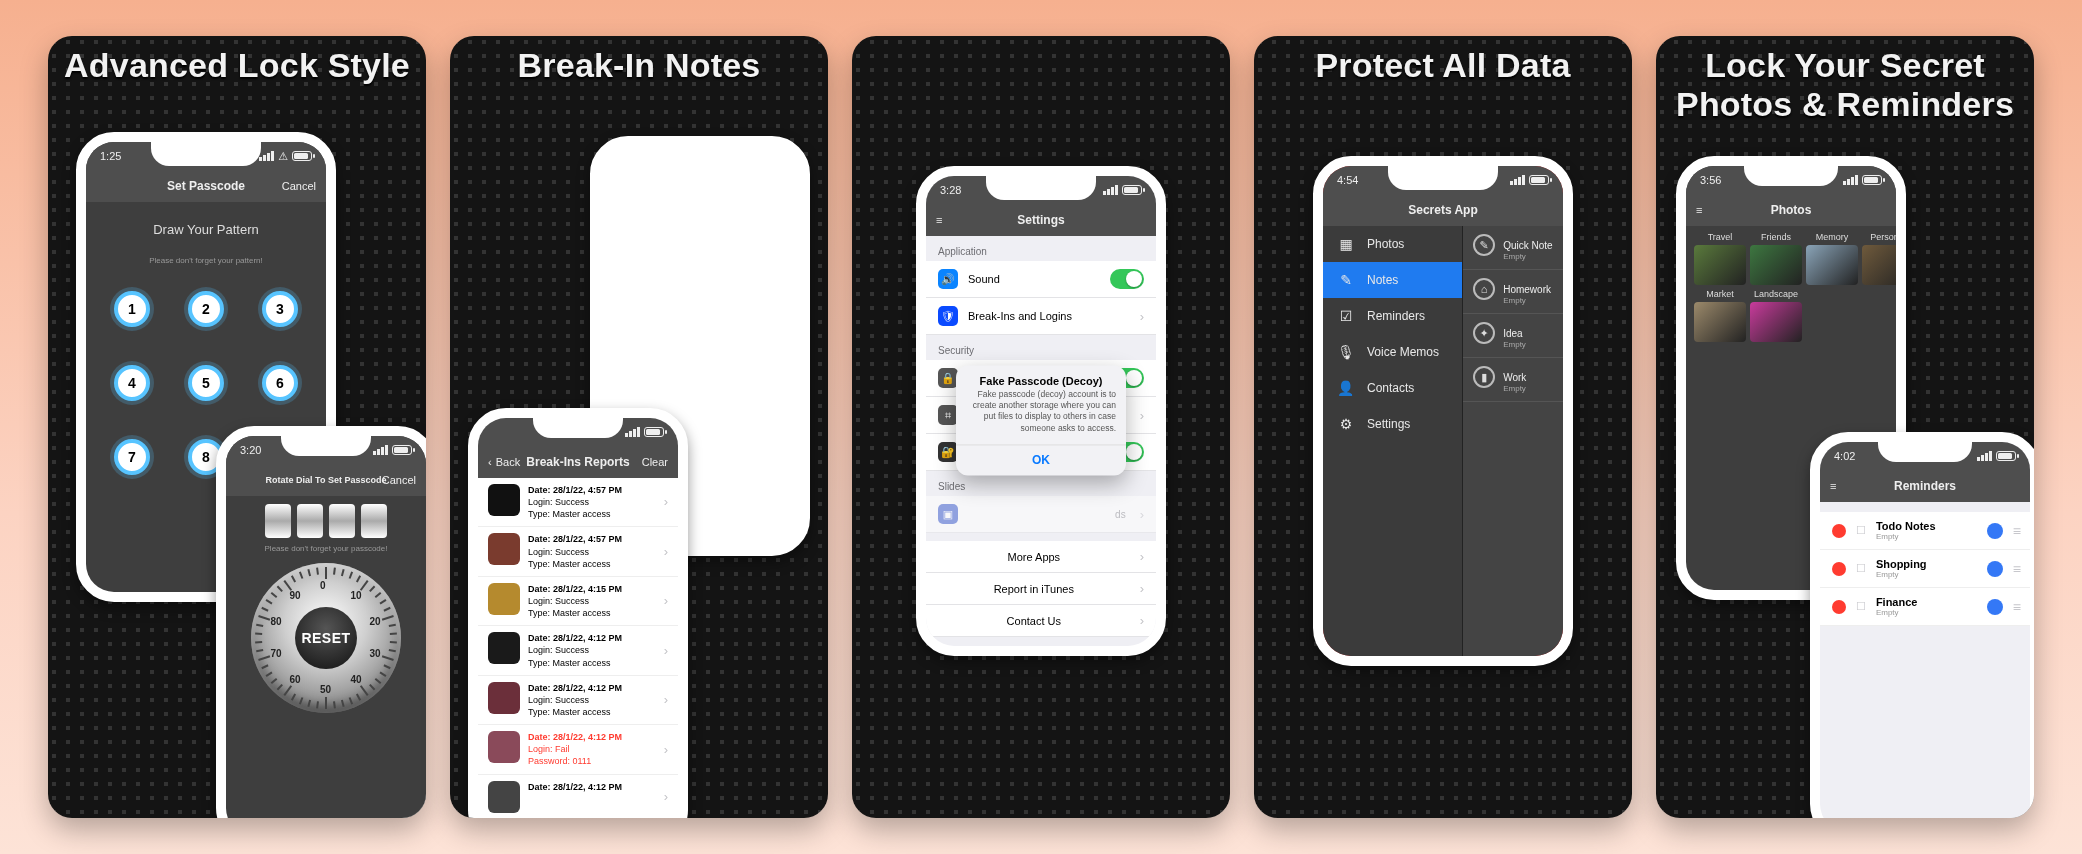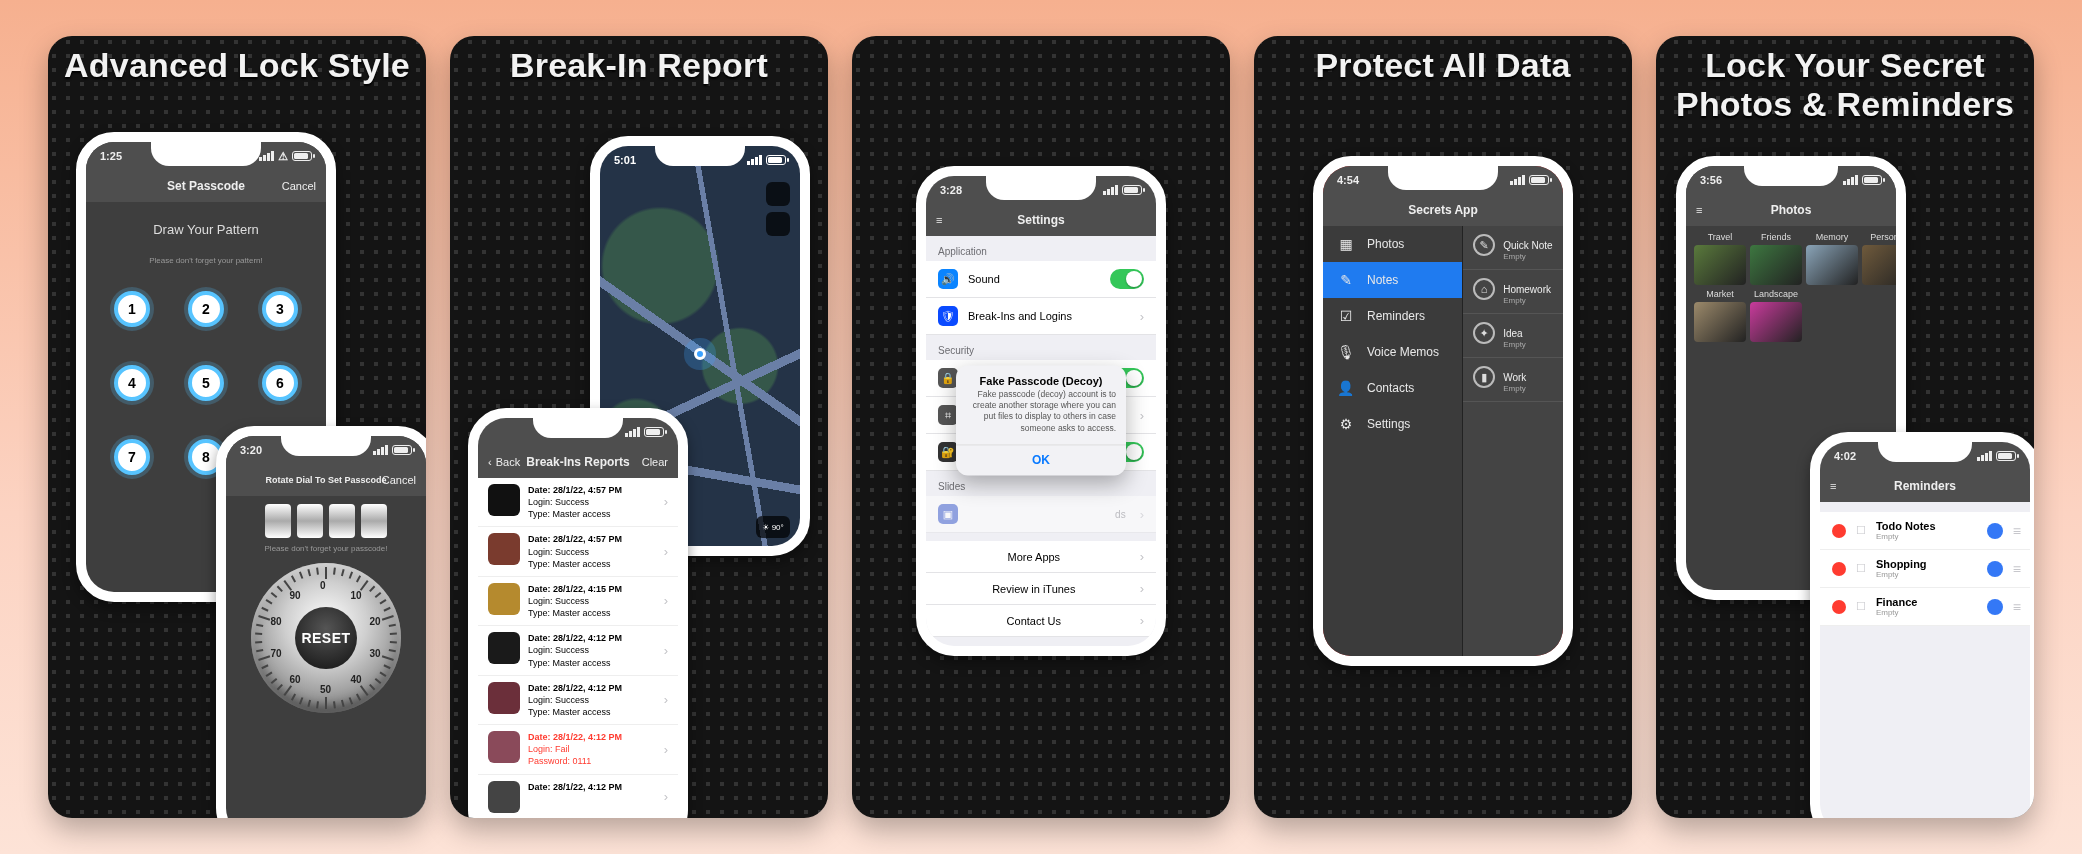--- a/index.html
+++ b/index.html
@@ -31,21 +31,21 @@
   }
   .screen {
     width: 100%; height: 100%; border-radius: 28px; overflow: hidden; position: relative;
   }
   .notch {
     position: absolute; top: -2px; left: 50%; transform: translateX(-50%);
     width: 110px; height: 26px; background: #fff; border-radius: 0 0 18px 18px; z-index: 30;
   }
   .status {
     display: flex; justify-content: space-between; align-items: center;
-    font-size: 11px; font-weight: 700; height: 28px; padding: 0 14px;
+    font-size: 11px; font-weight: 400; height: 28px; padding: 0 14px;
   }
   .status .right { display: flex; gap: 4px; align-items: center; }
   .bars { display: inline-flex; gap: 1px; align-items: flex-end; }
   .bars i { width: 3px; background: currentColor; }
   .bars i:nth-child(1){height:4px}.bars i:nth-child(2){height:6px}.bars i:nth-child(3){height:8px}.bars i:nth-child(4){height:10px}
   .batt { width: 20px; height: 10px; border:1.5px solid currentColor; border-radius:3px; position:relative; }
   .batt::after{content:"";position:absolute;right:-4px;top:2px;width:2px;height:4px;background:currentColor;border-radius:1px;}
   .batt::before{content:"";position:absolute;left:1px;top:1px;bottom:1px;width:14px;background:currentColor;border-radius:1.5px;}
 
   .navbar {
@@ -279,43 +279,24 @@
           <div class="dial-num" style="left: 38.4352px; top: 111.069px;">60</div>
           <div class="dial-num" style="left: 19.5451px; top: 85.0689px;">70</div>
           <div class="dial-num" style="left: 19.5451px; top: 52.9311px;">80</div>
           <div class="dial-num" style="left: 38.4352px; top: 26.9311px;">90</div>
         </div>
     </div>
   </div>
 </div>
 
 <div class="panel">
-  <div class="panel-title">Break-In Report</div>
+  <div class="panel-title">Break-In Notes</div>
 
   <div class="phone" style="right:18px; top:100px; width:220px; height:420px;">
     <div class="notch" style="width:90px;height:22px"></div>
-    <div class="screen">
-      <div class="map"></div>
-      <div class="status" style="position:absolute;top:0;left:0;right:0;color:#fff;z-index:5">
-        <span>5:01</span>
-        <span class="right">
-            <span class="bars">
-              <i></i>
-              <i></i>
-              <i></i>
-              <i></i>
-            </span>
-            <span class="batt"></span>
-          </span>
-      </div>
-      <div class="map-badge" style="top:36px;right:10px"></div>
-      <div class="map-badge" style="top:66px;right:10px"></div>
-      <div style="position:absolute;bottom:8px;right:10px;width:34px;height:22px;border-radius:6px;background:rgba(0,0,0,.7);color:#fff;font-size:8px;display:flex;align-items:center;justify-content:center">☀ 90°</div>
-      <div style="position:absolute;left:50%;top:52%;transform:translate(-50%,-50%);width:12px;height:12px;border-radius:50%;background:#3ba2ff;border:3px solid #fff;box-shadow:0 0 0 10px rgba(59,162,255,.25)"></div>
-    </div>
   </div>
 
   <div class="phone" style="left:18px; bottom:-30px; width:220px; height:440px;">
     <div class="notch" style="width:90px;height:22px"></div>
     <div class="screen body-white">
       <div class="status hdr-dark" style="color:#eee">
           <span></span>
           <span class="right">
             <span class="bars">
               <i></i>
@@ -459,21 +440,21 @@
         <span class="val">ds</span>
         <span class="chev">›</span>
       </div>
 
       <div style="height:8px"></div>
       <div class="cell">
         <span class="lbl" style="text-align:center">More Apps</span>
           <span class="chev">›</span>
       </div>
       <div class="cell">
-        <span class="lbl" style="text-align:center">Review in iTunes</span>
+        <span class="lbl" style="text-align:center">Report in iTunes</span>
           <span class="chev">›</span>
       </div>
       <div class="cell">
         <span class="lbl" style="text-align:center">Contact Us</span>
           <span class="chev">›</span>
       </div>
       <div style="text-align:center;color:#8a8a8e;font-size:10px;padding:12px">Version 3.0</div>
 
       <div class="alert">
         <div class="a-title">Fake Passcode (Decoy)</div>

